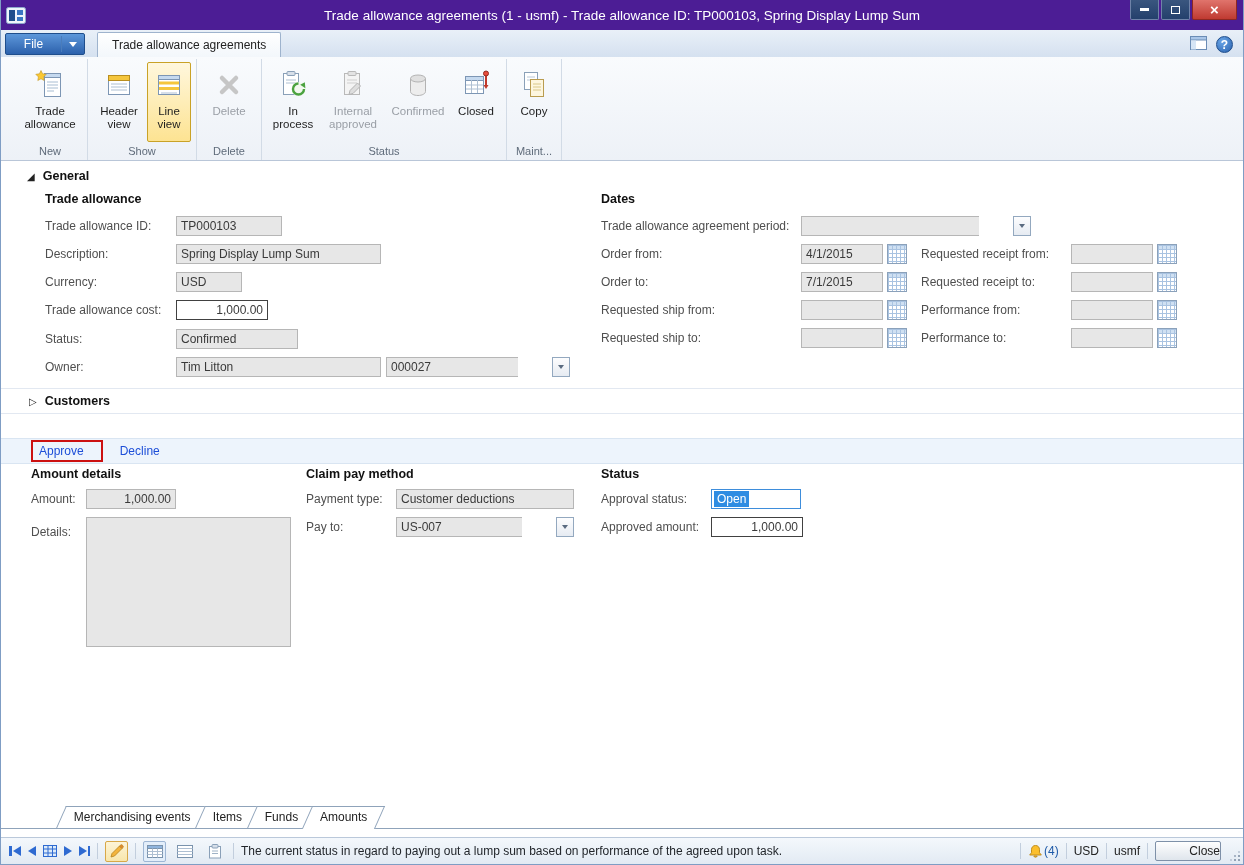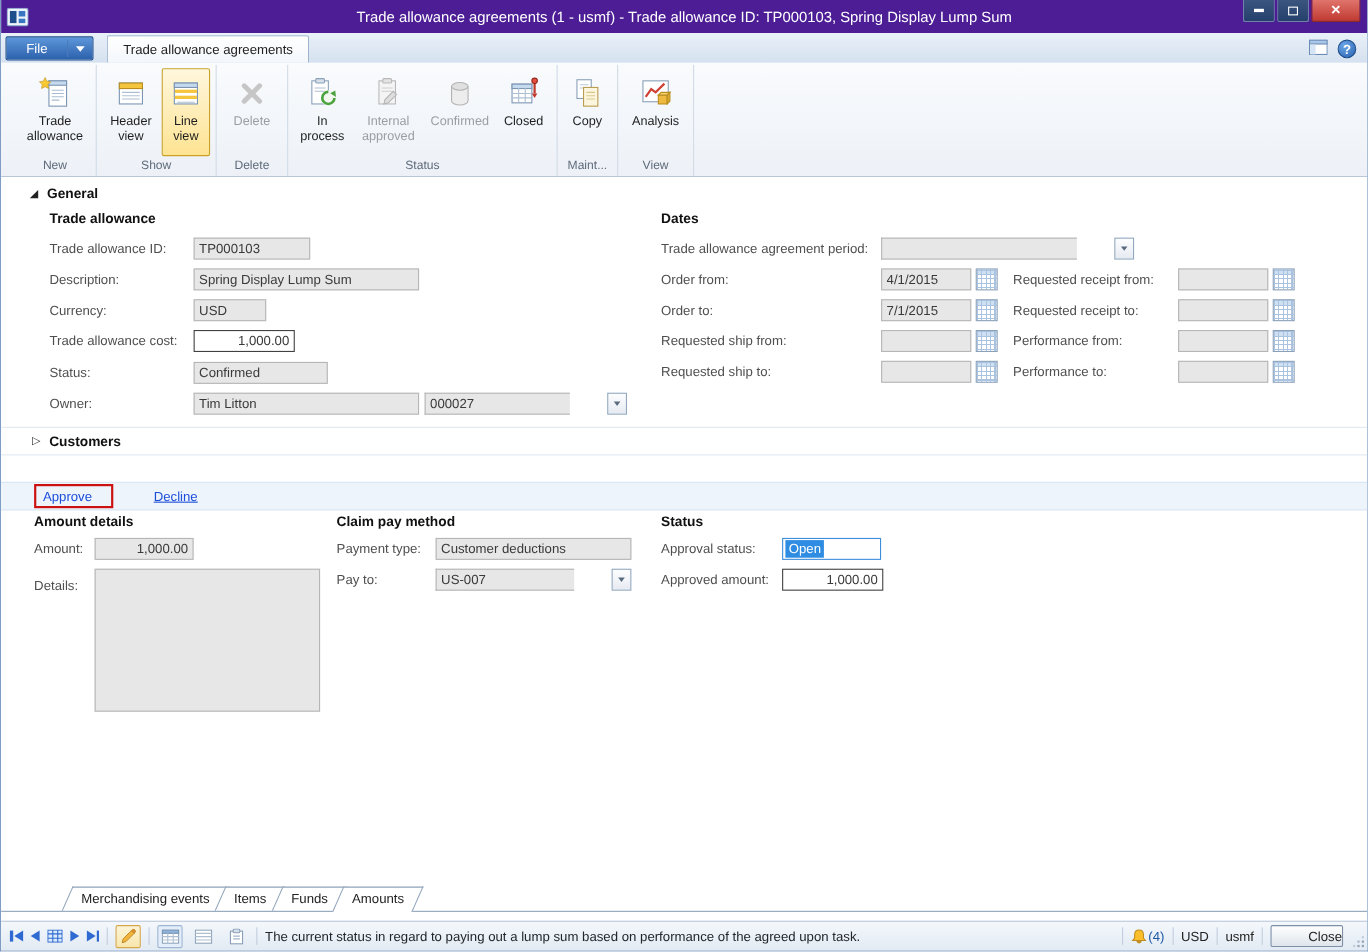--- a/index.html
+++ b/index.html
@@ -297,37 +297,20 @@
                 <line x1="15" y1="18" x2="23" y2="18" stroke="#d9c88a"></line>
                 <line x1="15" y1="21" x2="23" y2="21" stroke="#d9c88a"></line>
               </svg>
           </span>
           <span class="rtext">Copy</span>
         </div>
       </div>
       <div class="rglabel">Maint...</div>
     </div>
 
-    <div class="rgroup">
-      <div class="rbuttons">
-        <div class="rbtn" style="width:58px">
-          <span class="ricon">
-            <svg width="32" height="32">
-                <rect x="4.5" y="4.5" width="23" height="19" fill="#fff" stroke="#8aa0b8"></rect>
-                <polyline points="7,19 12,12 16,15 24,7" fill="none" stroke="#cf4336" stroke-width="2"></polyline>
-                <rect x="18.5" y="17.5" width="8" height="8" fill="#f0b93f" stroke="#b98e1f"></rect>
-                <path d="M18.5 17.5 l2.5 -2.5 h8 l-2.5 2.5z" fill="#f7d170" stroke="#b98e1f"></path>
-                <path d="M26.5 17.5 l2.5 -2.5 v8 l-2.5 2.5z" fill="#d9a92e" stroke="#b98e1f"></path>
-              </svg>
-          </span>
-          <span class="rtext">Analysis</span>
-        </div>
-      </div>
-      <div class="rglabel">View</div>
-    </div>
   </div>
 
   <div class="main">
 
     <div class="hdr" style="left:26px; top:8px; display:flex; align-items:center;">
       <span class="expander">◢</span>
       <span>General</span>
     </div>
 
     <div class="hdr" style="left:44px; top:31px;">Trade allowance</div>
@@ -398,21 +381,21 @@
     <input class="fld" style="left: 1070px; top: 167px; width: 82px;" value="">
     <span class="cal-btn" style="left:1156px; top:167px;"></span>
 
     <div class="band" style="top:227px; height:26px;">
       <span class="expander" style="margin-left:28px;">▷</span>
       <span style="font-weight:bold; font-size:12.5px; color:#111;">Customers</span>
     </div>
 
     <div class="band action-band" style="top:277px; height:26px;">
       <span class="link" style="margin-left:38px;">Approve</span>
-      <span class="link" style="margin-left:56px;text-decoration:underline;">Decline</span>
+      <span class="link" style="margin-left:36px;">Decline</span>
     </div>
     <div class="annot" style="left:30px; top:279px; width:72px; height:22px;"></div>
 
     <div class="hdr" style="left:30px; top:306px;">Amount details</div>
     <span class="lbl" style="left:30px; top:328px;">Amount:</span>
     <input class="fld num" style="left: 85px; top: 328px; width: 90px;" value="1,000.00">
     <span class="lbl" style="left:30px; top:361px;">Details:</span>
     <textarea class="fld" style="left: 85px; top: 356px; width: 205px; height: 130px;"></textarea>
 
     <div class="hdr" style="left:305px; top:306px;">Claim pay method</div>

